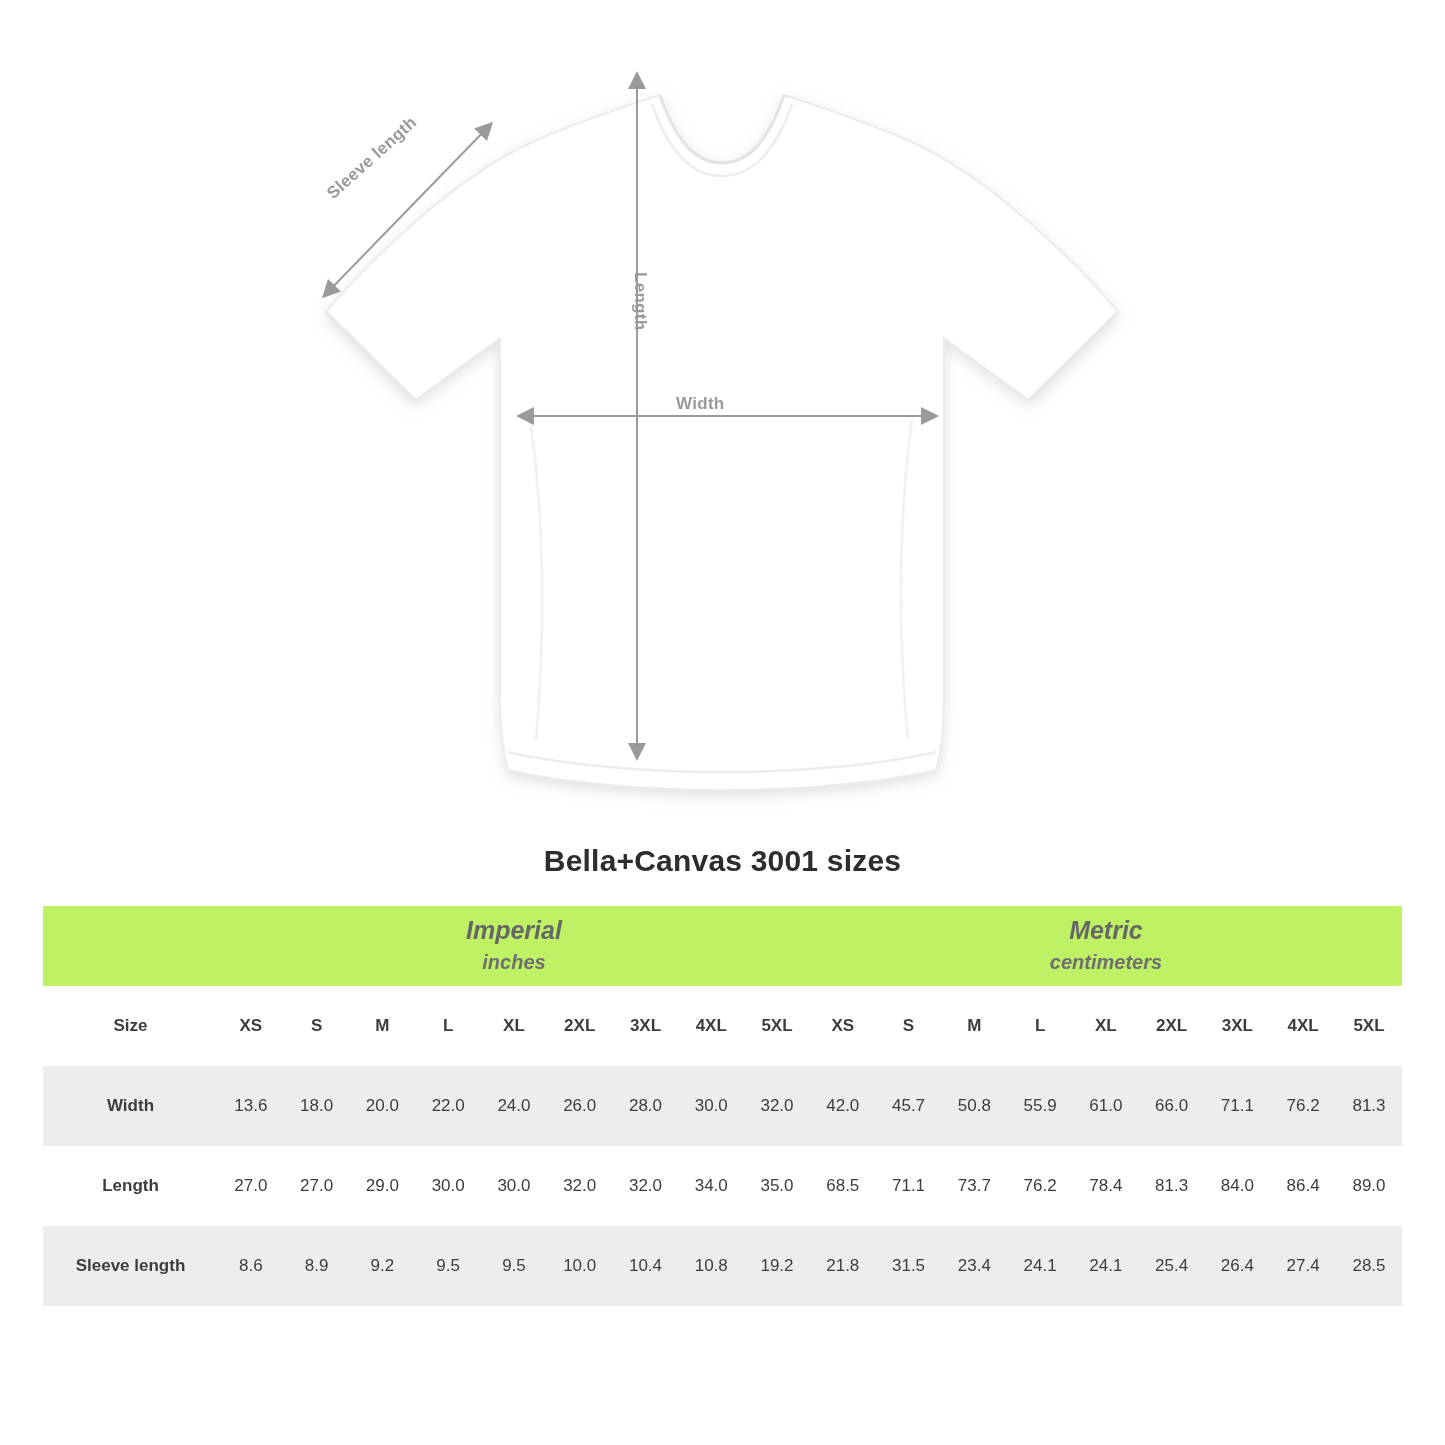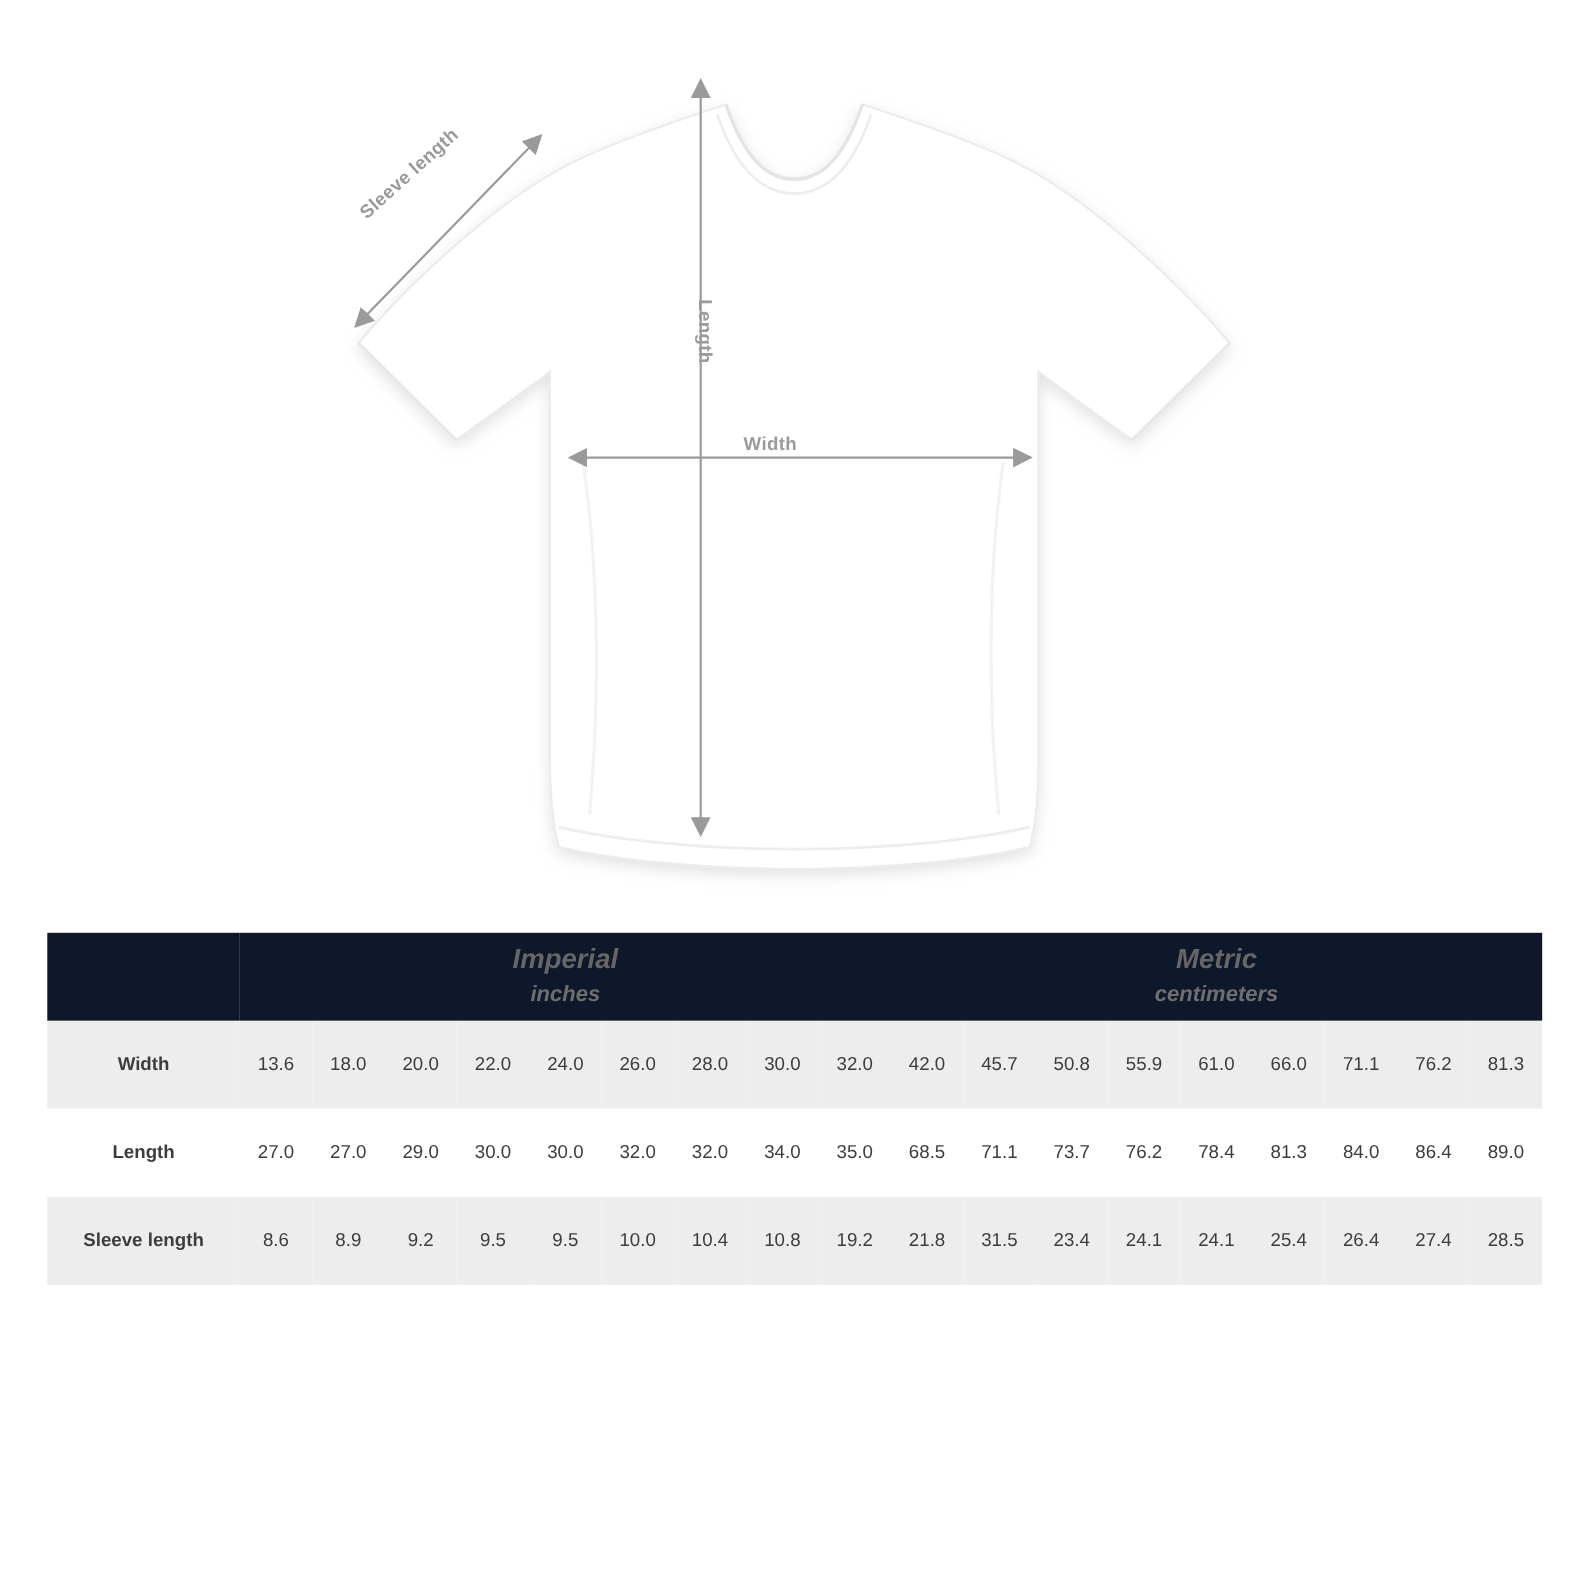--- a/index.html
+++ b/index.html
@@ -90,21 +90,21 @@
     text-align: center;
     vertical-align: middle;
     font-size: 17px;
     color: #3d3d3d;
     padding: 0;
     height: 80px;
     border: none;
   }
   .col-rowhead { width: 175px; }
   .unit-head {
-    background: #0f172a;
+    background: #bef264;
     height: 113px;
   }
   .unit-head .unit-name {
     font-size: 25px;
     font-style: italic;
     font-weight: bold;
     color: #666666;
     line-height: 1.25;
   }
   .unit-head .unit-sub {
@@ -193,20 +193,21 @@
         <line x1="491" y1="124" x2="324" y2="296" stroke="#9a9a9a" stroke-width="2" marker-start="url(#arrTail)" marker-end="url(#arrHead)"></line>
       </g>
     </svg>
 
     <div class="dim-label lbl-sleeve">Sleeve length</div>
     <div class="dim-label lbl-length">Length</div>
     <div class="dim-label lbl-width">Width</div>
   </div>
 
   <div class="heading-block">
+    <h1 class="chart-title">Bella+Canvas 3001 sizes</h1>
   </div>
 
   <div class="table-wrap">
     <table class="size-table">
       <colgroup>
         <col class="col-rowhead">
       </colgroup>
       <thead>
         <tr>
           <th class="unit-head"></th>
@@ -214,20 +215,41 @@
             <div class="unit-name">Imperial</div>
             <div class="unit-sub">inches</div>
           </th>
           <th class="unit-head" colspan="9">
             <div class="unit-name">Metric</div>
             <div class="unit-sub">centimeters</div>
           </th>
         </tr>
       </thead>
       <tbody id="table-body">
+          <tr class="row-odd">
+            <td class="rowhead">Size</td>
+            <td class="size-head">XS</td>
+            <td class="size-head">S</td>
+            <td class="size-head">M</td>
+            <td class="size-head">L</td>
+            <td class="size-head">XL</td>
+            <td class="size-head">2XL</td>
+            <td class="size-head">3XL</td>
+            <td class="size-head">4XL</td>
+            <td class="size-head">5XL</td>
+            <td class="size-head">XS</td>
+            <td class="size-head">S</td>
+            <td class="size-head">M</td>
+            <td class="size-head">L</td>
+            <td class="size-head">XL</td>
+            <td class="size-head">2XL</td>
+            <td class="size-head">3XL</td>
+            <td class="size-head">4XL</td>
+            <td class="size-head">5XL</td>
+          </tr>
           <tr class="row-even">
             <td class="rowhead">Width</td>
             <td class="cell-val">13.6</td>
             <td class="cell-val">18.0</td>
             <td class="cell-val">20.0</td>
             <td class="cell-val">22.0</td>
             <td class="cell-val">24.0</td>
             <td class="cell-val">26.0</td>
             <td class="cell-val">28.0</td>
             <td class="cell-val">30.0</td>

